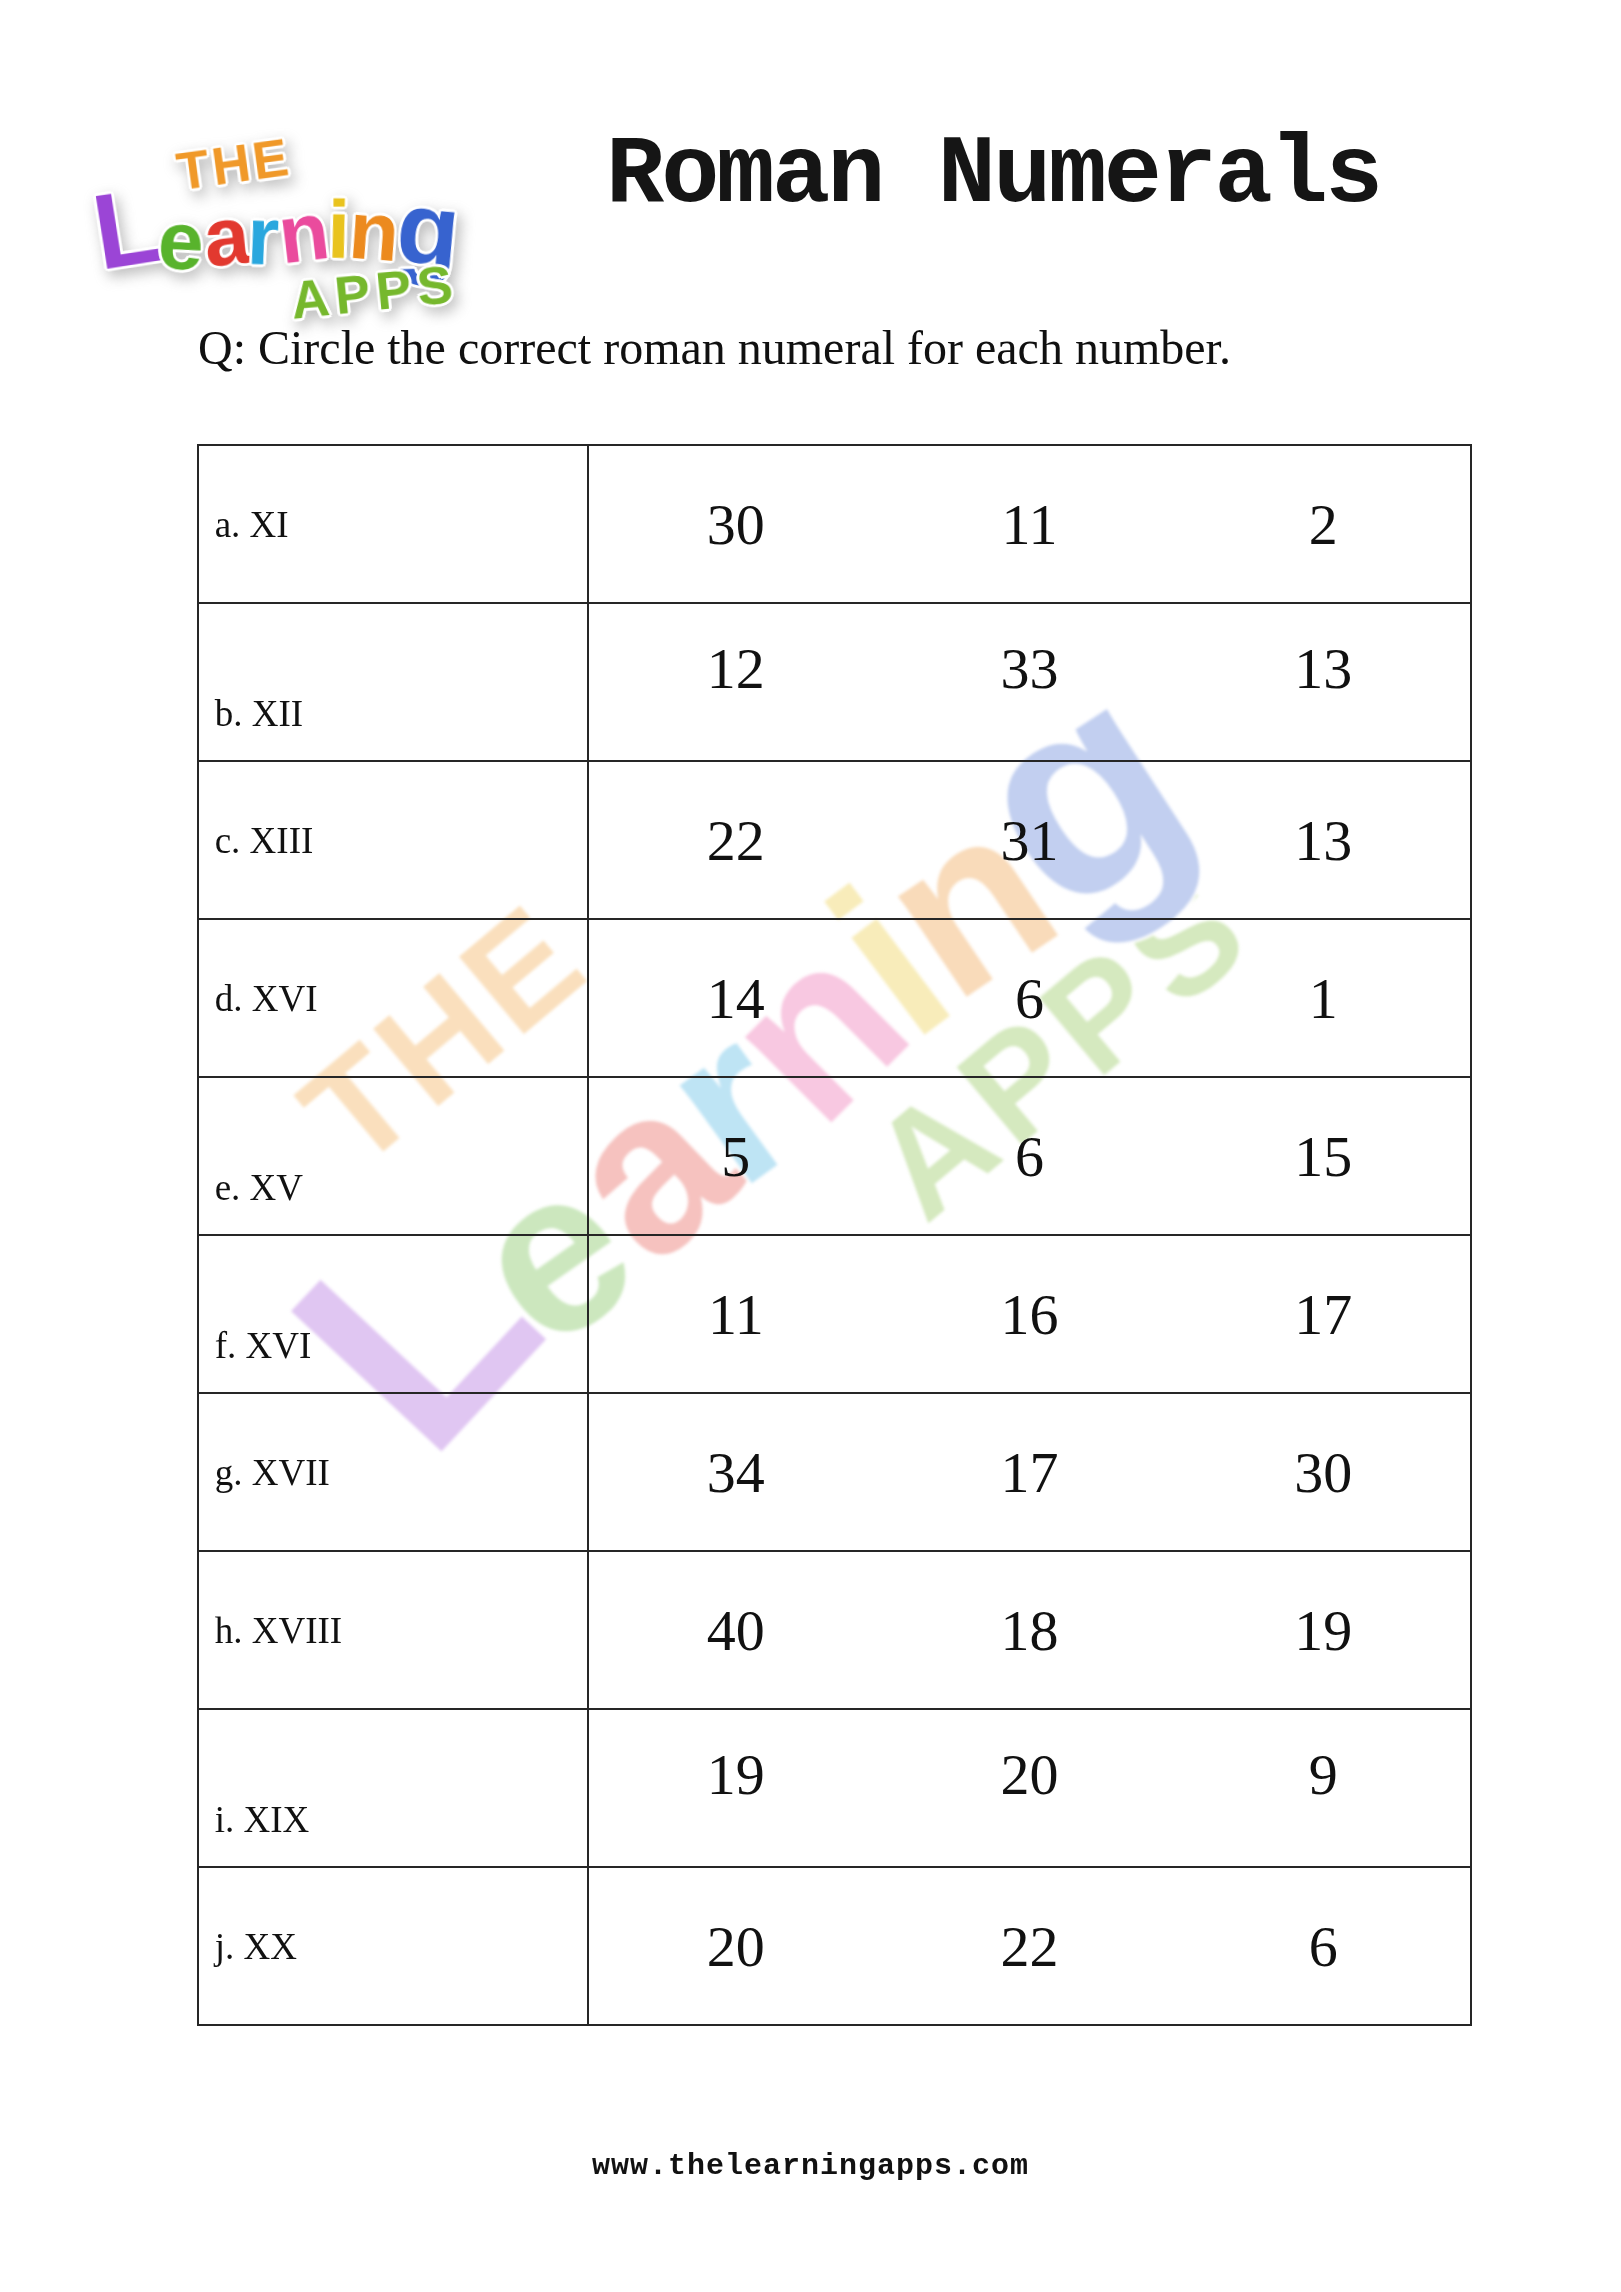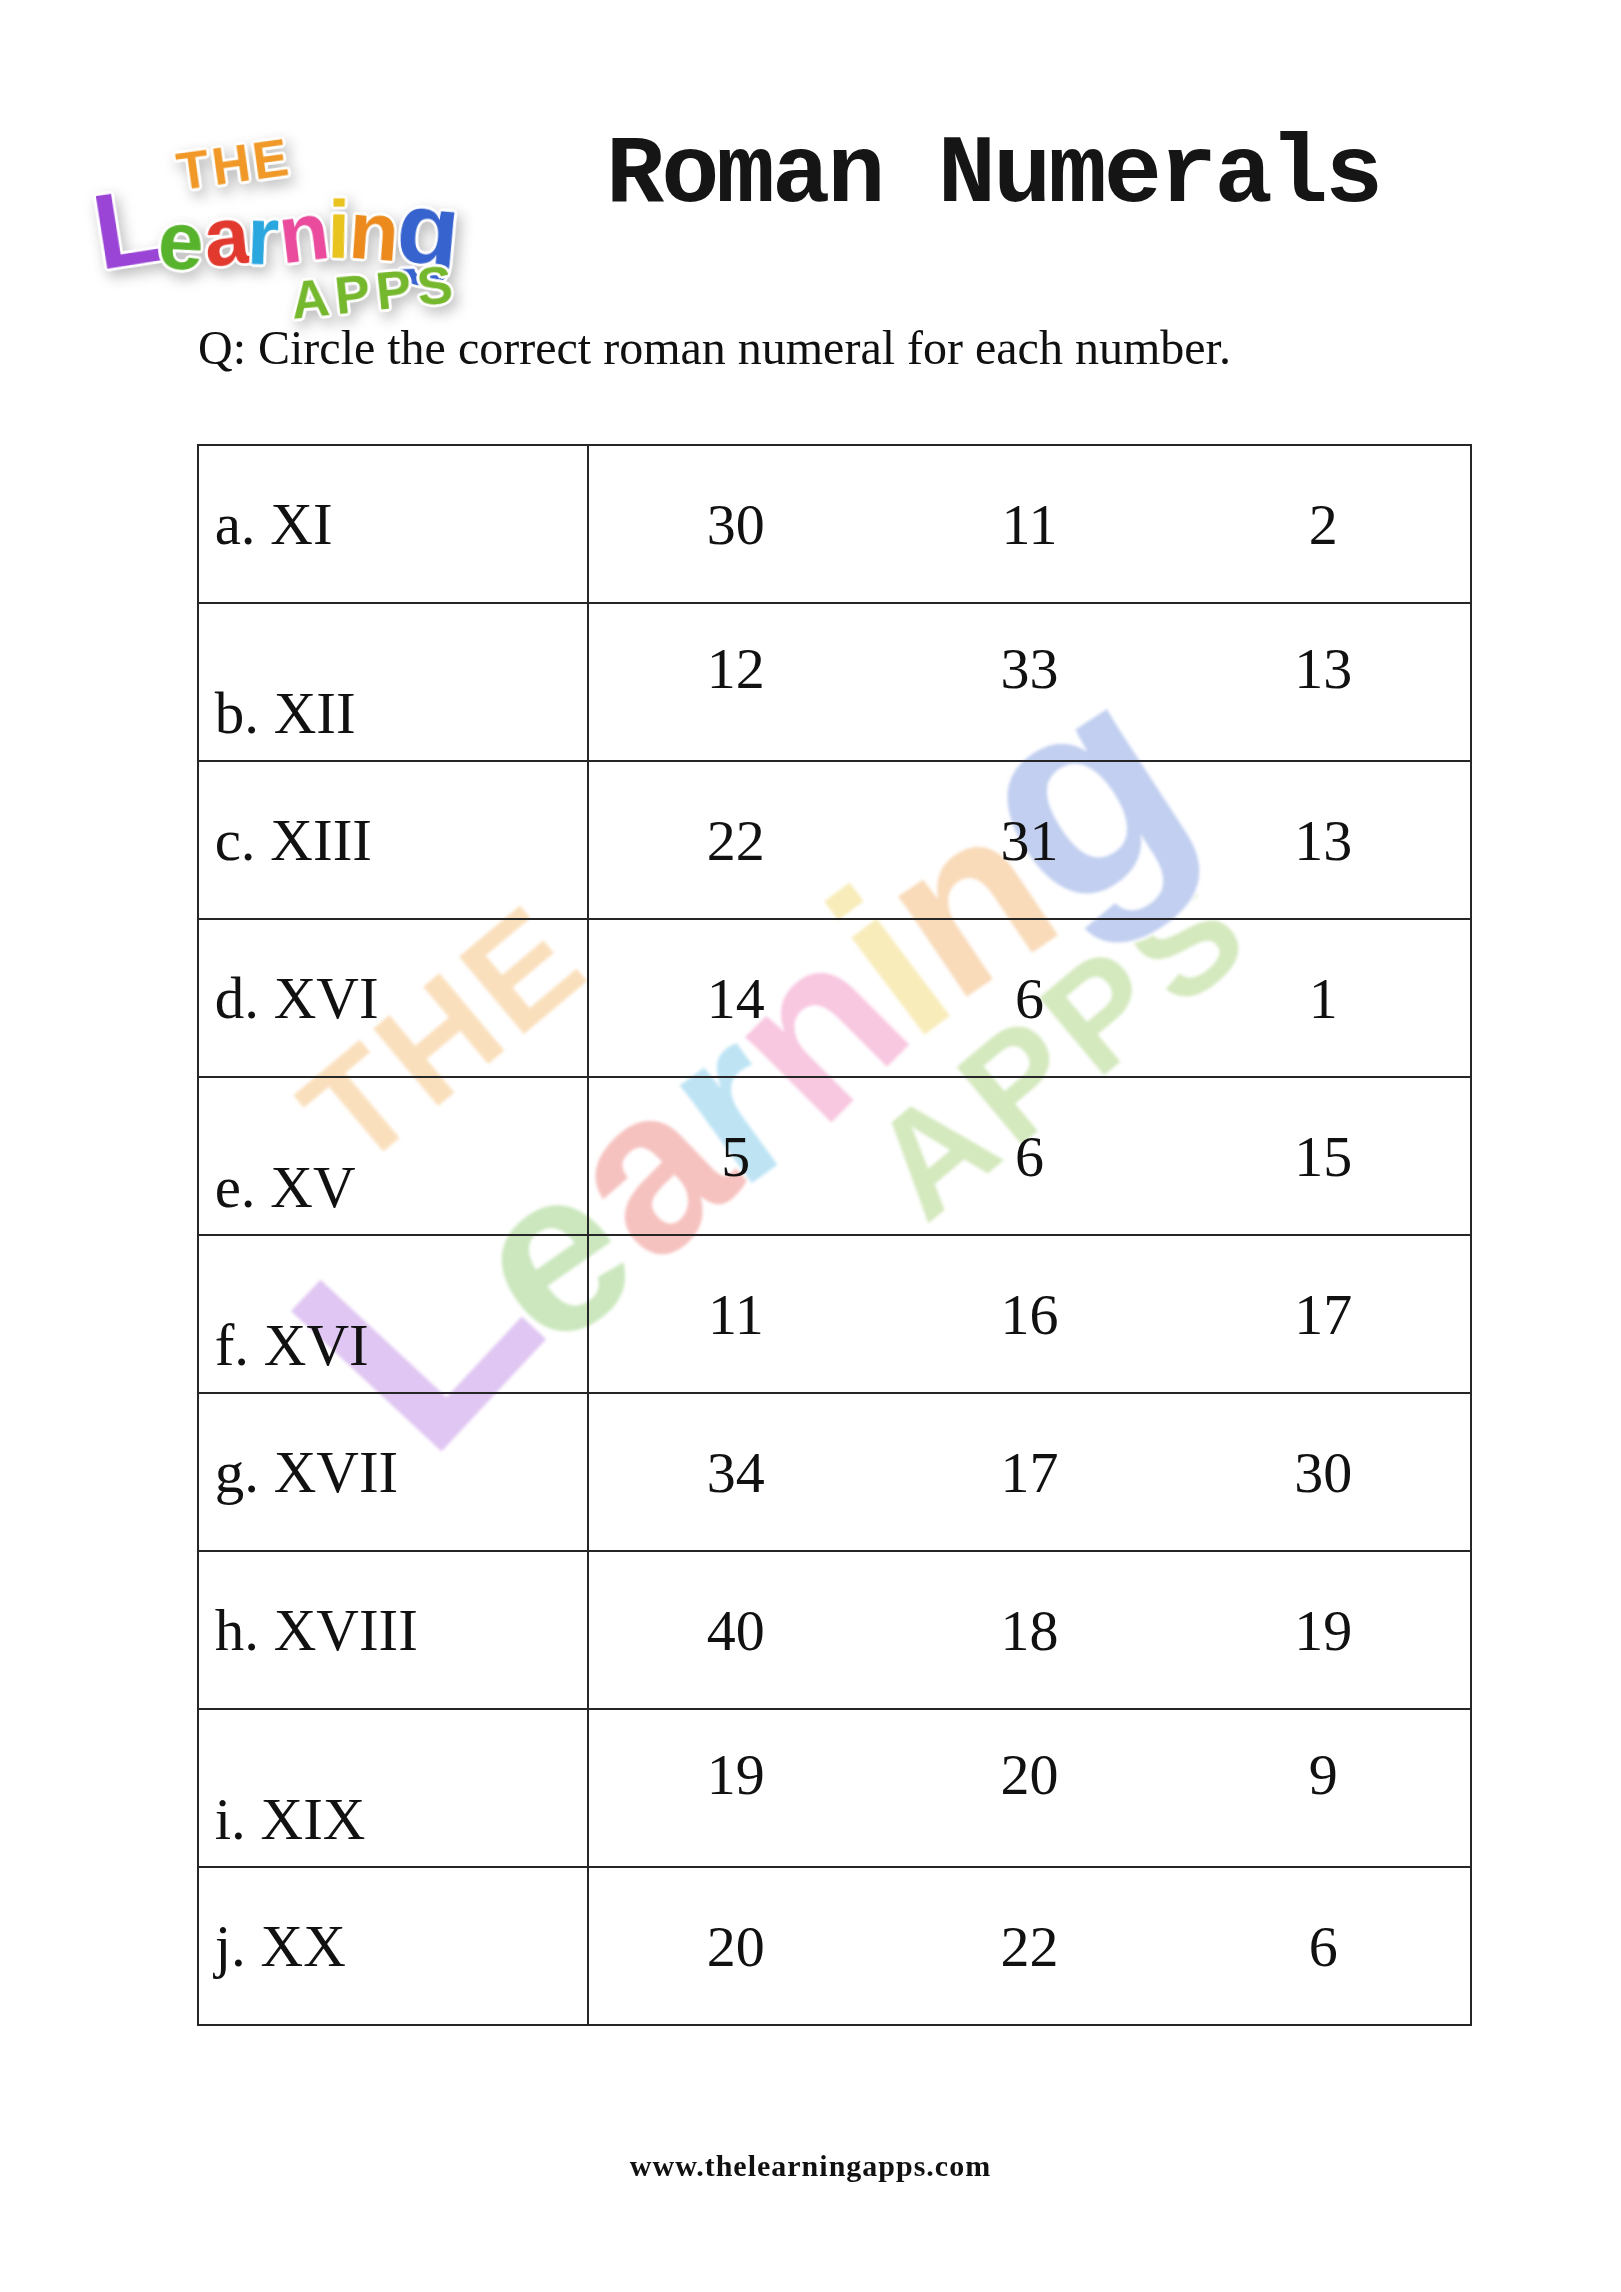--- a/index.html
+++ b/index.html
@@ -47,21 +47,21 @@
     position:absolute; left:197px; top:444px; width:1275px; height:1582px;
     border:2.9px solid #262626; box-sizing:border-box; overflow:hidden;
   }
   .rows { position:absolute; left:0; top:0; right:0; bottom:0; display:flex; flex-direction:column; }
   .row { flex:1 1 0; min-height:0; display:flex; border-top:2.9px solid #262626; background:transparent; }
   .row:first-child { border-top:none; }
   .cell-label {
     width:390px; box-sizing:border-box; border-right:2px solid #262626;
     display:flex; align-items:center; padding-left:15.7px;
   }
-  .lbl { font-size:59px; }
+  .lbl { font-size:37px; }
   .cell-opts { flex:1; display:flex; }
   .opt { flex:1 1 0; display:flex; align-items:center; justify-content:center; font-size:58px; cursor:pointer; }
   
   .row:nth-child(2) .lbl, .row:nth-child(5) .lbl,
   .row:nth-child(6) .lbl, .row:nth-child(9) .lbl { transform:translateY(31px); }
   .row:nth-child(2) .opt, .row:nth-child(9) .opt { transform:translateY(-13.7px); }
 
   
   .watermark {
     position:absolute; left:7.8px; top:126px; width:1157px; height:882px;
@@ -71,21 +71,21 @@
     font-family:"Liberation Sans", sans-serif; font-weight:bold;
     pointer-events:none;
   }
   .wm-the { display:block; font-size:147px; margin-left:147px; letter-spacing:5.9px; }
   .wm-learning { display:block; font-size:230px; line-height:1; margin-top:-27.4px; letter-spacing:-2px; white-space:nowrap; }
   .wm-apps { display:block; font-size:147px; margin-left:549px; margin-top:-35px; letter-spacing:9.8px; }
 
   
   .footer {
     position:absolute; left:0; top:2149px; width:100%; text-align:center;
-    font-family:Liberation Serif, serif; font-weight:bold;
+    font-family:Liberation Mono, monospace; font-weight:bold;
     font-size:30px; letter-spacing:1px; color:#111;
   }
 </style>
 </head>
 <body>
 
 <div class="page">
 
   <div class="logo">
     <span class="logo-the outline" style="color: rgb(240, 153, 41);">THE</span>

